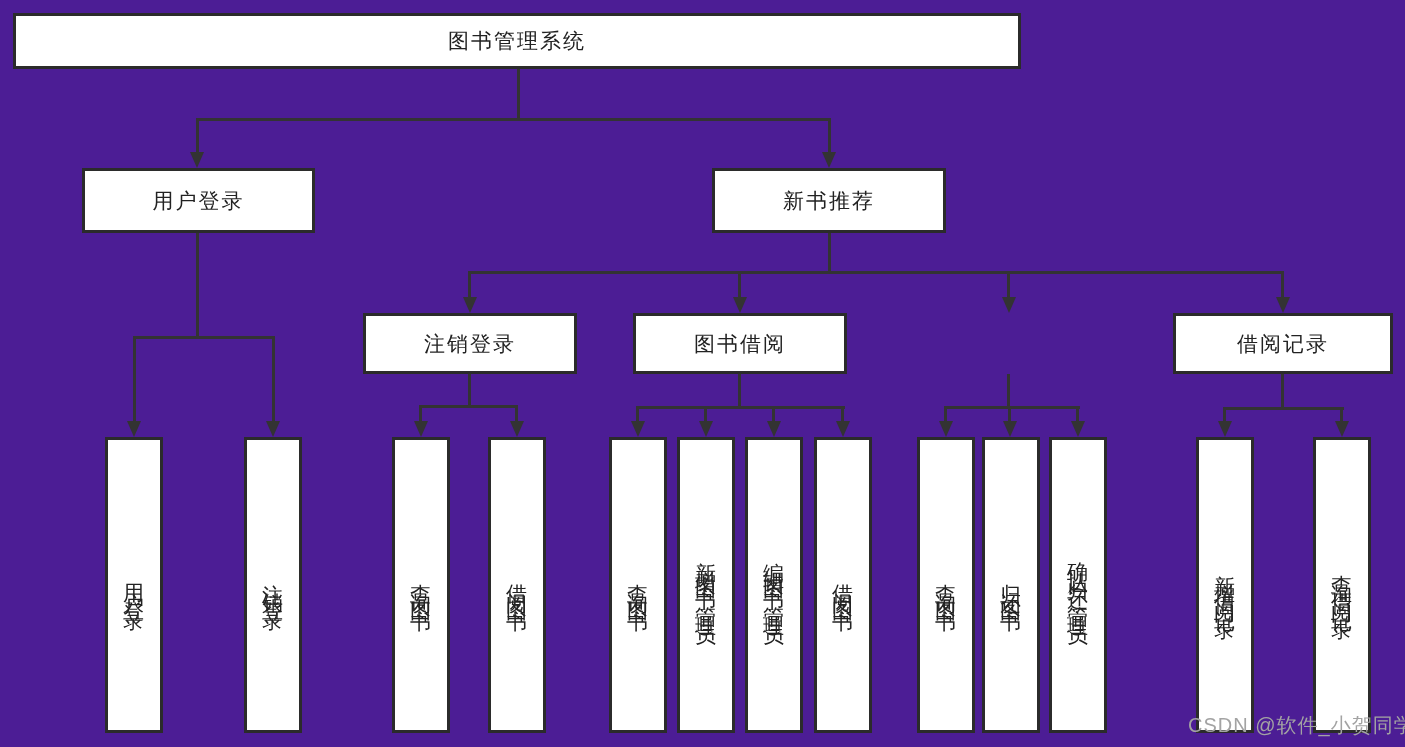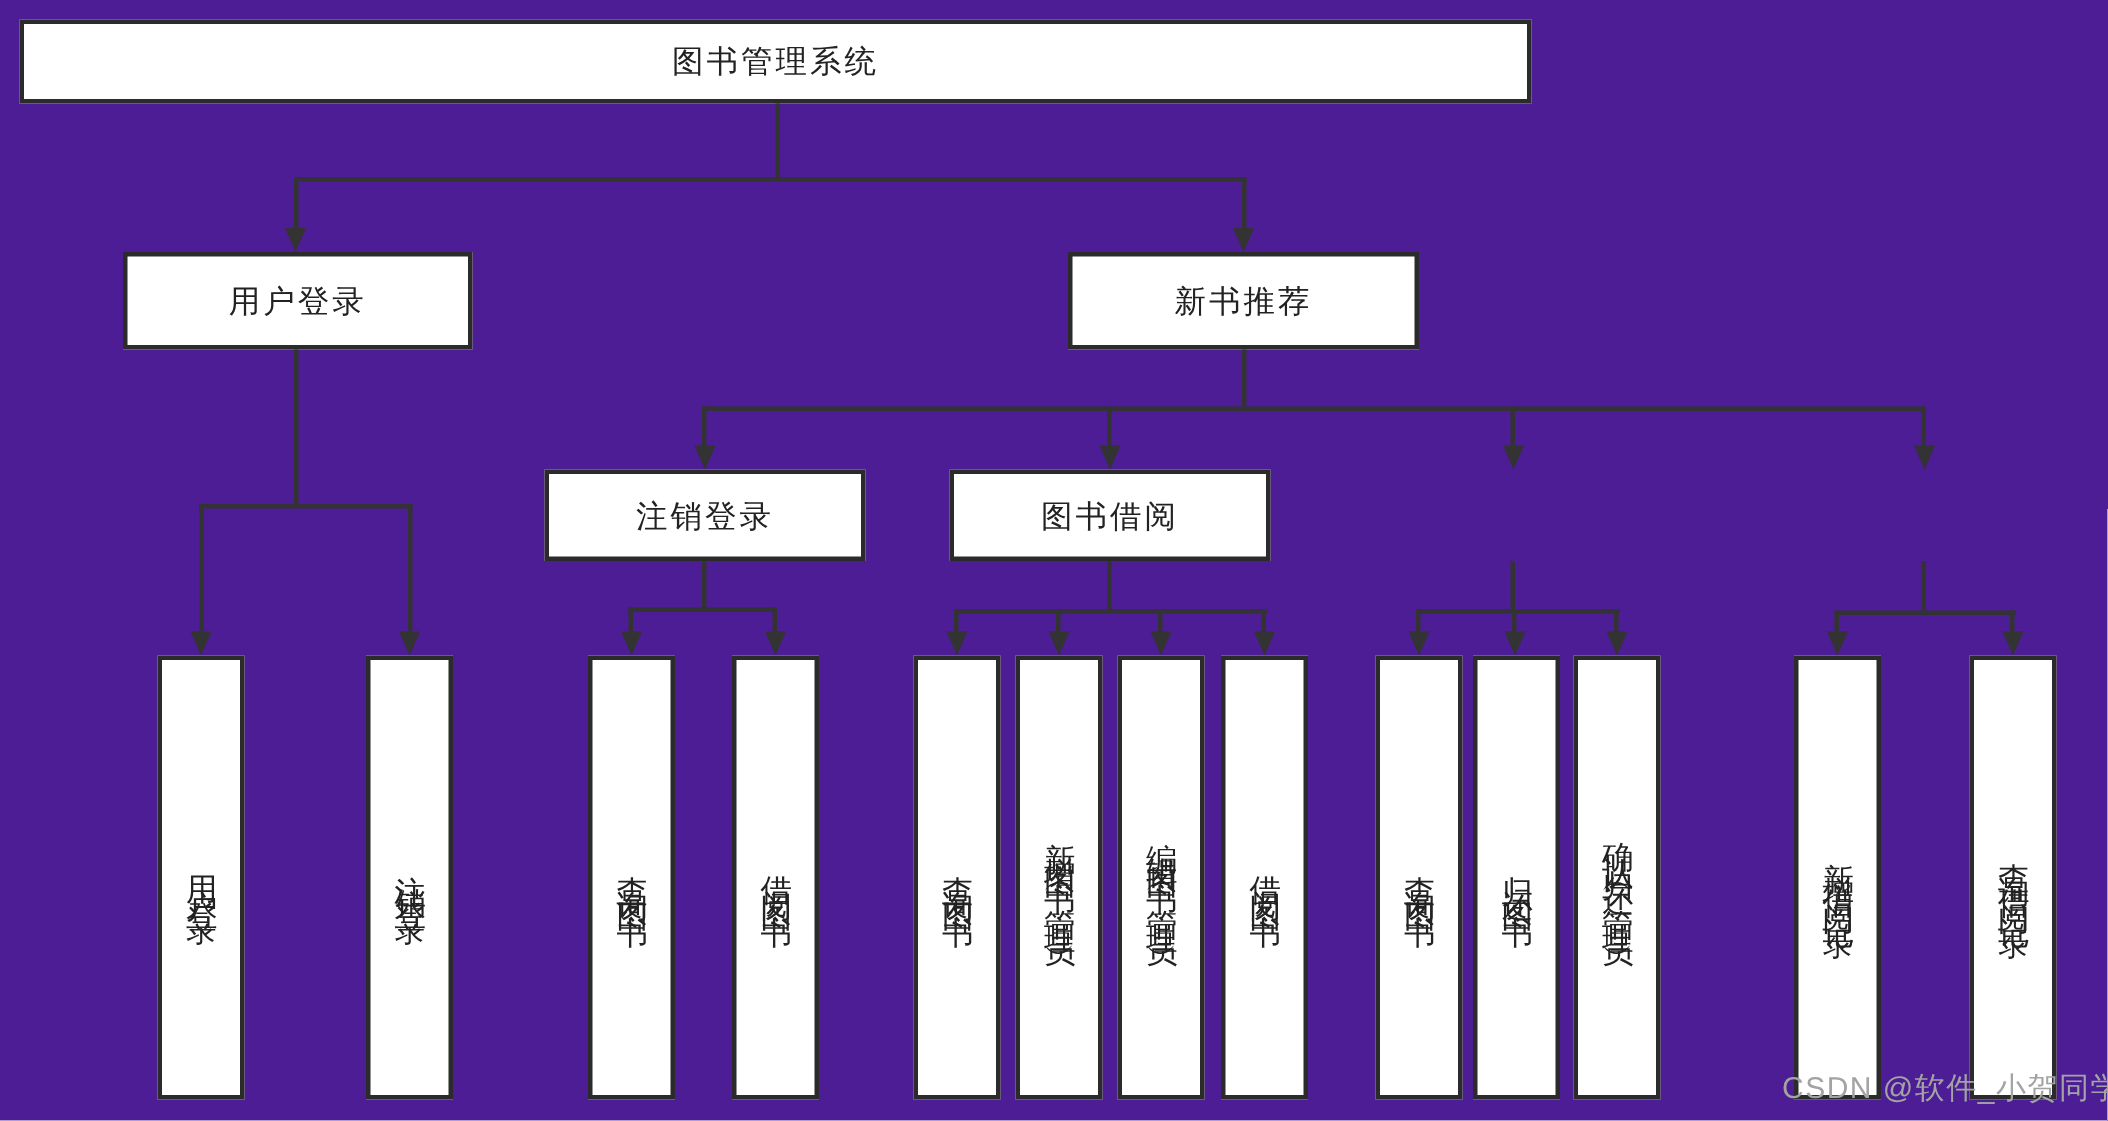--- a/index.html
+++ b/index.html
@@ -63,20 +63,23 @@
   <div class="vl" style="left:1007px;top:271px;height:26px;"></div>
   <div class="ah" style="left:1002px;top:297px;"></div>
   <div class="vl" style="left:1281px;top:271px;height:26px;"></div>
   <div class="ah" style="left:1276px;top:297px;"></div>
 
   <div class="box" style="left:363px;top:313px;width:214px;height:61px;">
     <span>注销登录</span>
   </div>
   <div class="box" style="left:633px;top:313px;width:214px;height:61px;align-items:center;">
     <span>图书借阅</span>
+  </div>
+  <div class="box" style="left:1173px;top:313px;width:220px;height:61px;">
+    <span>借阅记录</span>
   </div>
 
   <div class="vl" style="left:468px;top:374px;height:31px;"></div>
   <div class="hl" style="left:419px;top:405px;width:99px;"></div>
   <div class="vl" style="left:419px;top:405px;height:16px;"></div>
   <div class="ah" style="left:414px;top:421px;"></div>
   <div class="vl" style="left:515px;top:405px;height:16px;"></div>
   <div class="ah" style="left:510px;top:421px;"></div>
 
   <div class="vl" style="left:738px;top:374px;height:32px;"></div>

